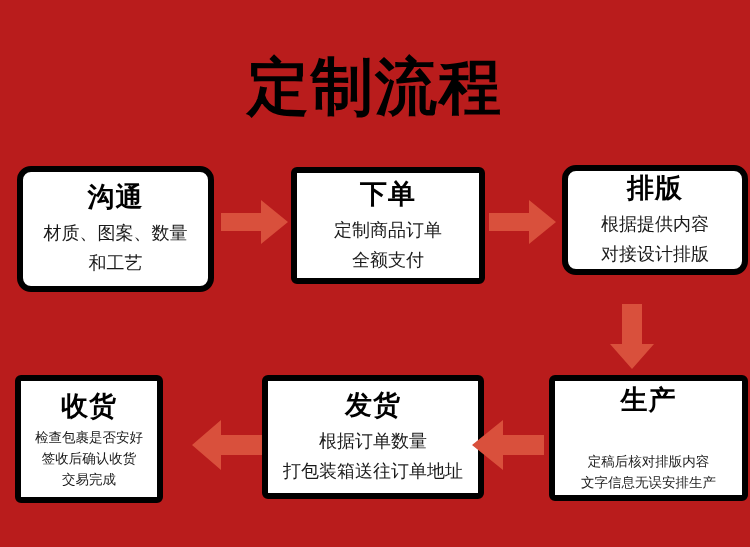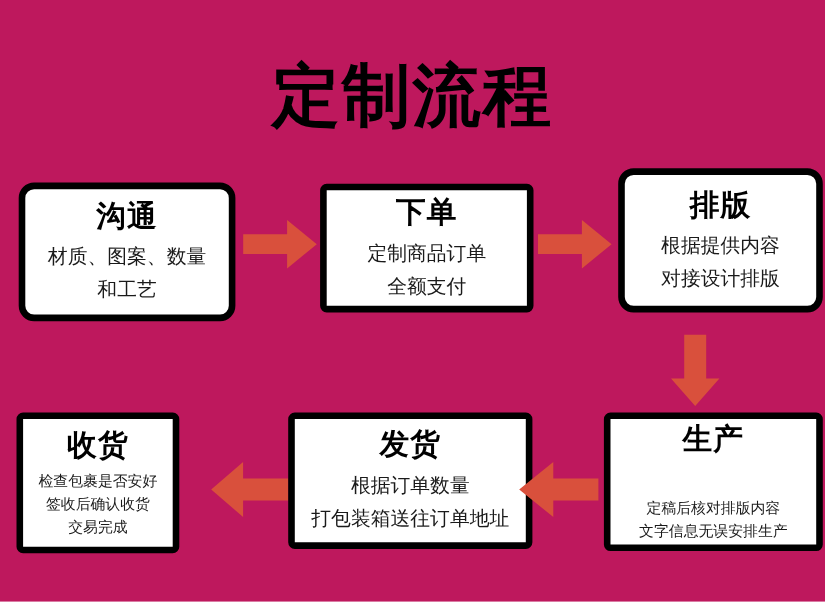--- a/index.html
+++ b/index.html
@@ -9,21 +9,21 @@
     height: 547px;
     background: #ffffff;
     font-family: "Liberation Sans", "DejaVu Sans", sans-serif;
     overflow: hidden;
   }
 
   #canvas {
     position: relative;
     width: 750px;
     height: 547px;
-    background: #be185d;
+    background: #b91c1c;
   }
 
   
   .title {
     position: absolute;
     left: 0;
     top: 48px;
     width: 750px;
     text-align: center;
     font-size: 62px;
@@ -66,21 +66,21 @@
     color: #1a1a1a;
     white-space: pre-line;
     font-family: "Liberation Sans", "DejaVu Sans", sans-serif;
   }
 
   .step-desc.tight { font-size: 13.5px; line-height: 21px; }
 
   
   #box-goutong  { left: 17px;  top: 166px; width: 197px; height: 126px; }
   #box-xiadan   { left: 291px; top: 167px; width: 194px; height: 117px; }
-  #box-paiban   { left: 562px; top: 153px; width: 186px; height: 131px; }
+  #box-paiban   { left: 562px; top: 165px; width: 186px; height: 110px; }
   #box-shengchan{ left: 549px; top: 375px; width: 199px; height: 126px; justify-content: space-between; }
   #box-fahuo    { left: 262px; top: 375px; width: 222px; height: 124px; align-items: center; }
   #box-shouhuo  { left: 15px;  top: 375px; width: 148px; height: 128px; }
 
   
   .arrow { position: absolute; }
   .arrow svg { display: block; }
 
   #arrow-1 { left: 221px; top: 199px; width: 68px;  height: 46px; }
   #arrow-2 { left: 489px; top: 199px; width: 68px;  height: 46px; }

